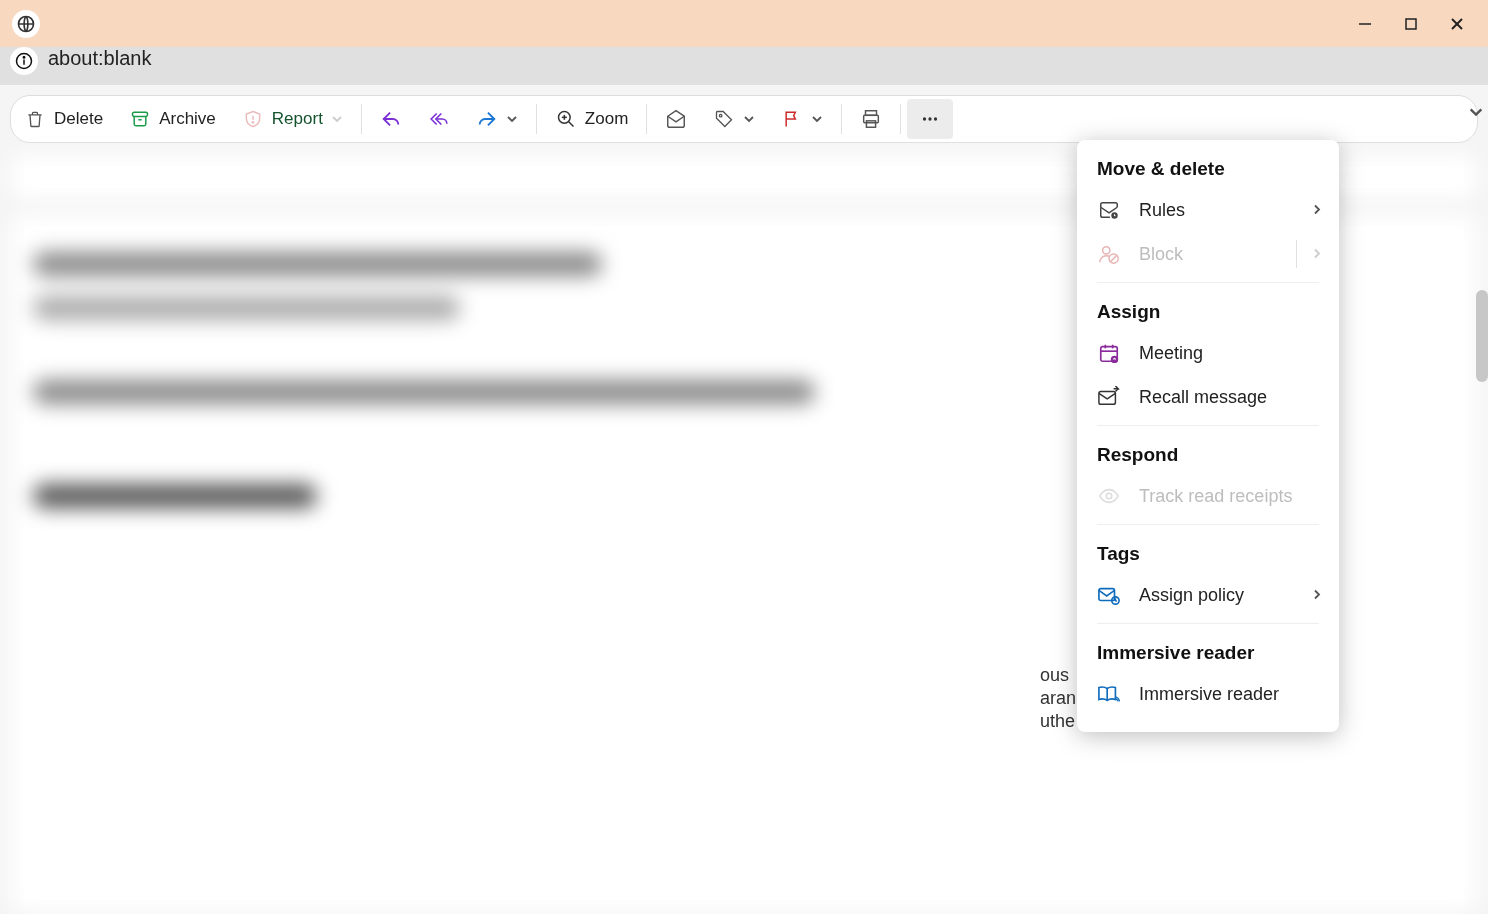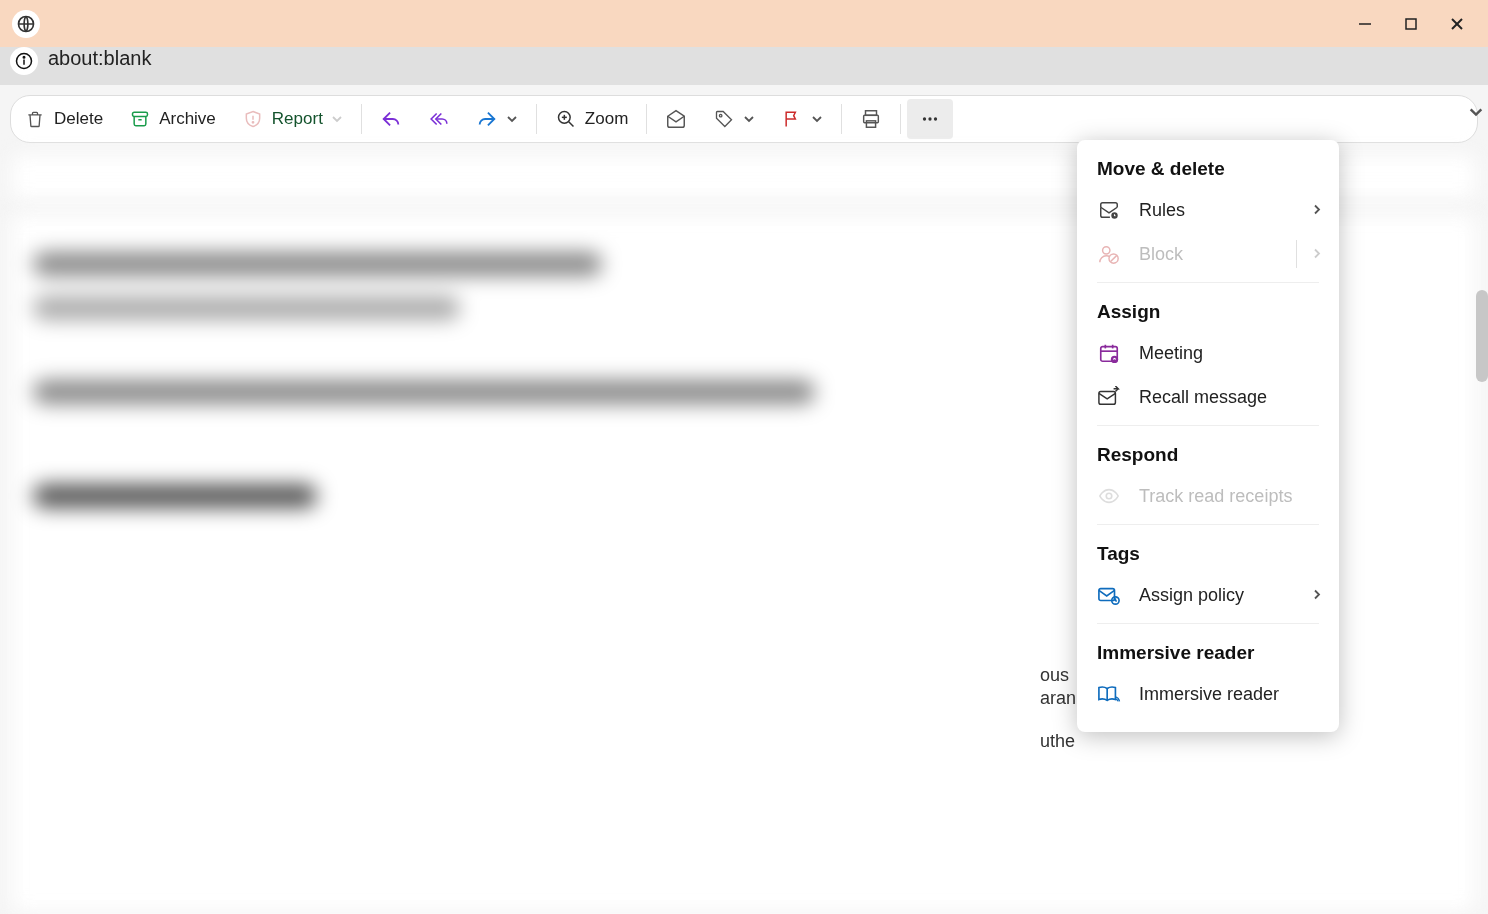--- a/index.html
+++ b/index.html
@@ -37,21 +37,21 @@
     .dd-header { font-weight:600; font-size:19px; padding: 12px 20px 8px 20px; color:#111;}
     .dd-item { display:flex; align-items:center; gap:18px; padding: 10px 20px; font-size:18px; color:#222; cursor:pointer; position:relative;}
     .dd-item.disabled { color:#bdbdbd; cursor:default;}
     .dd-item .dd-icon { width:24px; height:24px; display:flex; align-items:center; justify-content:center; flex-shrink:0;}
     .dd-item .chevr { position:absolute; right:16px; top:50%; transform:translateY(-50%); color:#555;}
     .dd-item .vsep { position:absolute; right:42px; top:8px; bottom:8px; width:1px; background:#e0e0e0;}
     .dd-sep { height:1px; background:#eee; margin: 6px 20px;}
 
     
     .peek { position:absolute; left:1040px; font-size:18px; color:#333; z-index:1;}
-    .peek1 { top:665px;} .peek2 { top:688px;} .peek3 { top:711px;margin-top:20px;}
+    .peek1 { top:665px;} .peek2 { top:688px;} .peek3 { top:711px;}
     .forw { position:absolute; top:308px; left:1040px; font-size:18px; color:#333;}
 
     .toolbar-chev { position:absolute; right:4px; top:104px; color:#555; cursor:pointer;}
 
     .scrollthumb { position:absolute; right:0; top:290px; width:12px; height:92px; background:#c7c7c7; border-radius:6px;}
   </style>
 </head>
 <body>
 
 <div class="titlebar">

